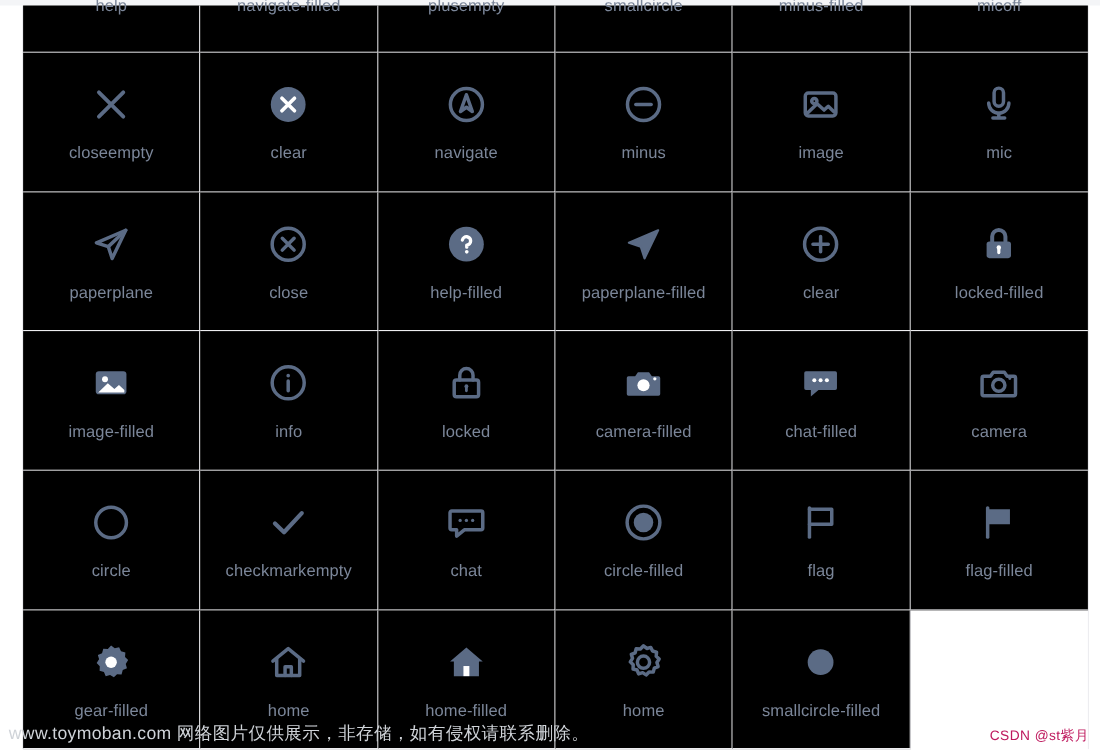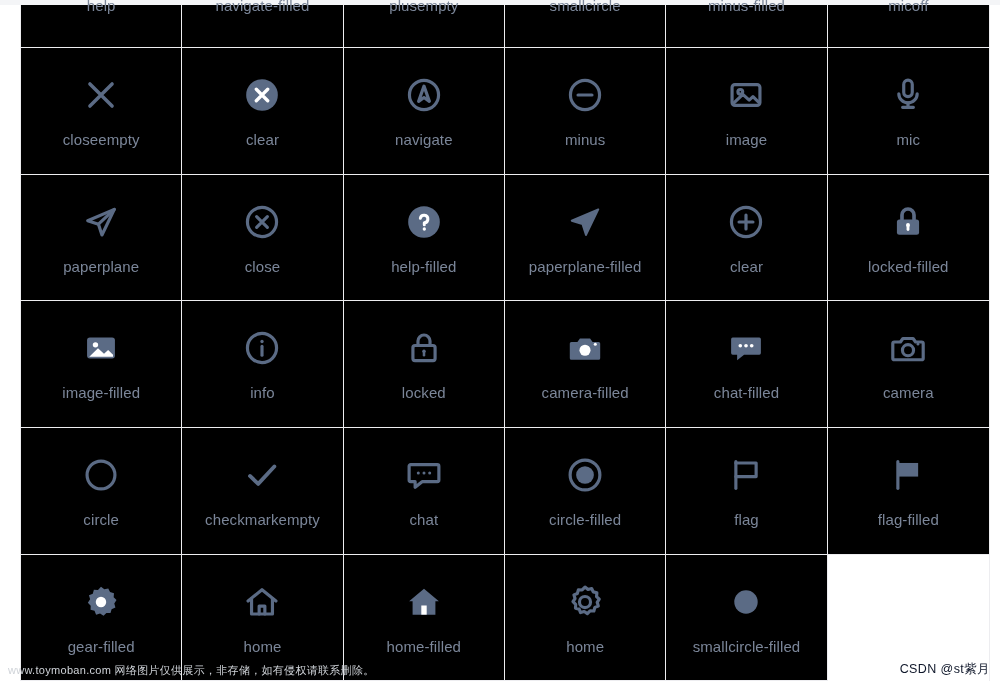--- a/index.html
+++ b/index.html
@@ -76,31 +76,31 @@
     letter-spacing: 0.1px;
     text-align: center;
     white-space: nowrap;
   }
 
   
   .wm-left {
     position: absolute;
     left: 8px;
     bottom: 4px;
-    font-size: 11px;
+    font-size: 16px;
     color: #cfd3d8;
     letter-spacing: 0.3px;
     white-space: nowrap;
   }
   .wm-right {
     position: absolute;
     right: 10px;
     bottom: 4px;
     font-size: 12.5px;
-    color: #0f172a;
+    color: #be185d;
     letter-spacing: 0.4px;
     white-space: nowrap;
   }
 </style>
 </head>
 <body>
 
 <div id="page">
 
   <div class="top-strip"></div>

